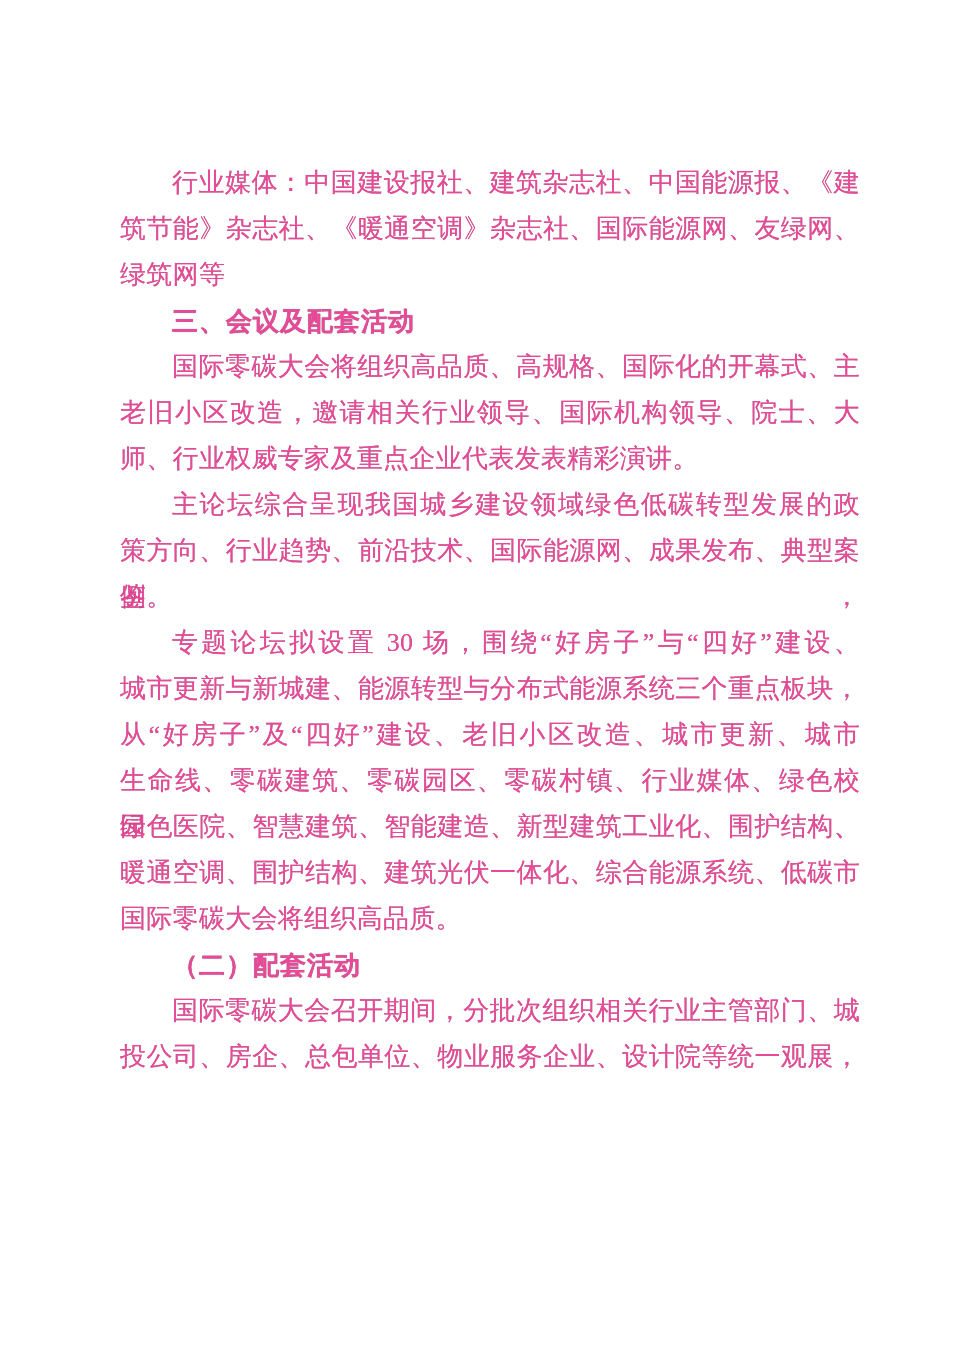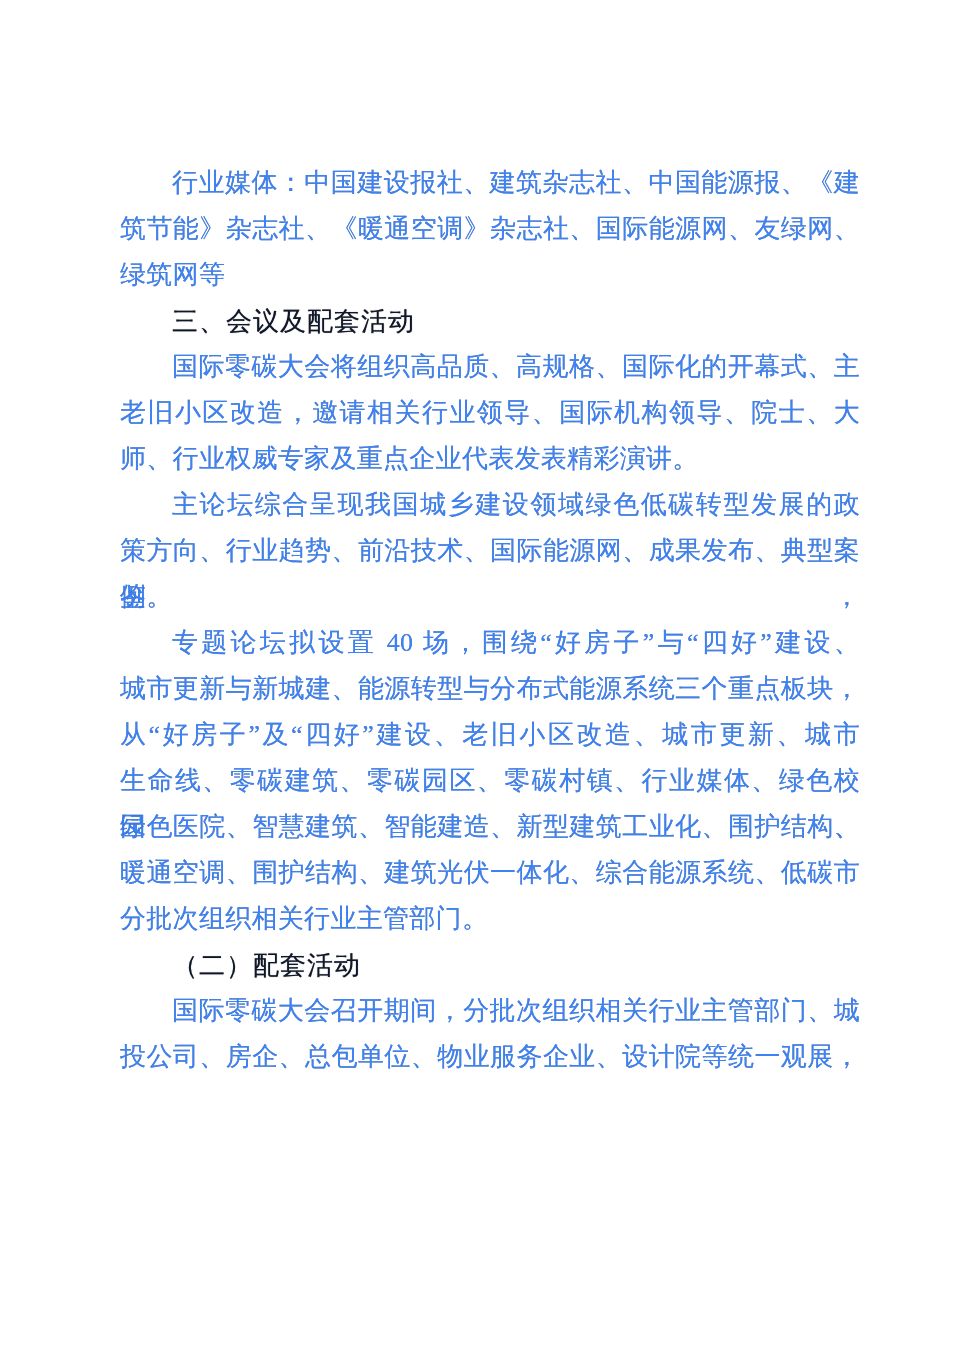--- a/index.html
+++ b/index.html
@@ -16,59 +16,59 @@
   }
   .textblock{
     position:absolute;
     left:120px;top:160px;
     width:740px;
   }
   .ln{
     height:46px;
     line-height:46px;
     font-size:26px;
-    color:#3b82f6;
+    color:#ec4899;
     letter-spacing:0.3px;
     text-shadow:0 0 0.6px rgba(40,40,40,0.55);
   }
   .ln.fill{
     text-align:justify;
     text-align-last:justify;
     -moz-text-align-last:justify;
   }
   .ln.indent{
     padding-left:52px;
   }
   .ln.h{
     font-family:"Liberation Sans","DejaVu Sans",sans-serif;
-    font-weight:400;
-    color:#0f172a;
+    font-weight:700;
+    color:#ec4899;
     letter-spacing:1px;
     text-shadow:0 0 0.8px rgba(20,20,20,0.7);
   }
 </style>
 </head>
 <body>
 
 <div class="page">
   <div class="textblock">
     <div class="ln indent fill">行业媒体：中国建设报社、建筑杂志社、中国能源报、《建</div>
     <div class="ln fill">筑节能》杂志社、《暖通空调》杂志社、国际能源网、友绿网、</div>
     <div class="ln">绿筑网等</div>
     <div class="ln indent h">三、会议及配套活动</div>
     <div class="ln indent fill">国际零碳大会将组织高品质、高规格、国际化的开幕式、主</div>
     <div class="ln fill">老旧小区改造，邀请相关行业领导、国际机构领导、院士、大</div>
     <div class="ln">师、行业权威专家及重点企业代表发表精彩演讲。</div>
     <div class="ln indent fill">主论坛综合呈现我国城乡建设领域绿色低碳转型发展的政</div>
     <div class="ln fill">策方向、行业趋势、前沿技术、国际能源网、成果发布、典型案例，</div>
     <div class="ln">鉴。</div>
-    <div class="ln indent fill">专题论坛拟设置 40 场，围绕“好房子”与“四好”建设、</div>
+    <div class="ln indent fill">专题论坛拟设置 30 场，围绕“好房子”与“四好”建设、</div>
     <div class="ln fill">城市更新与新城建、能源转型与分布式能源系统三个重点板块，</div>
     <div class="ln fill">从“好房子”及“四好”建设、老旧小区改造、城市更新、城市</div>
     <div class="ln fill">生命线、零碳建筑、零碳园区、零碳村镇、行业媒体、绿色校园、</div>
     <div class="ln fill">绿色医院、智慧建筑、智能建造、新型建筑工业化、围护结构、</div>
     <div class="ln fill">暖通空调、围护结构、建筑光伏一体化、综合能源系统、低碳市</div>
-    <div class="ln">分批次组织相关行业主管部门。</div>
+    <div class="ln">国际零碳大会将组织高品质。</div>
     <div class="ln indent h">（二）配套活动</div>
     <div class="ln indent fill">国际零碳大会召开期间，分批次组织相关行业主管部门、城</div>
     <div class="ln fill">投公司、房企、总包单位、物业服务企业、设计院等统一观展，</div>
   </div>
 </div>
 
 </body></html>

